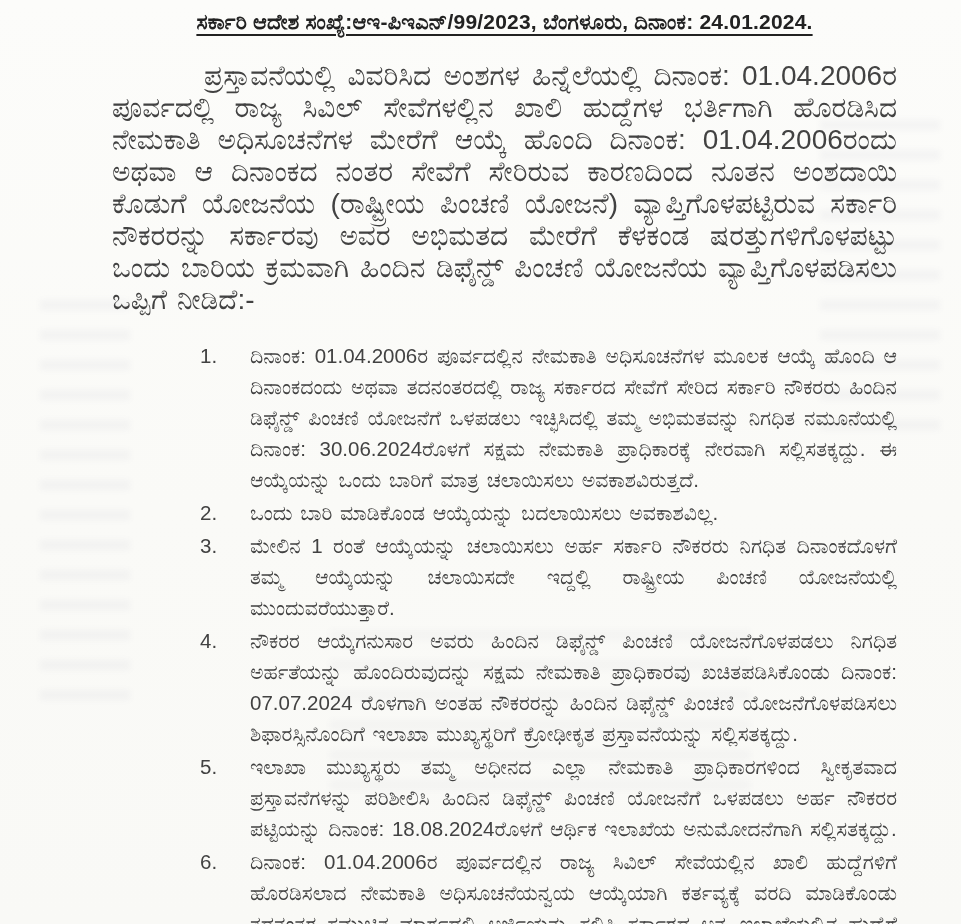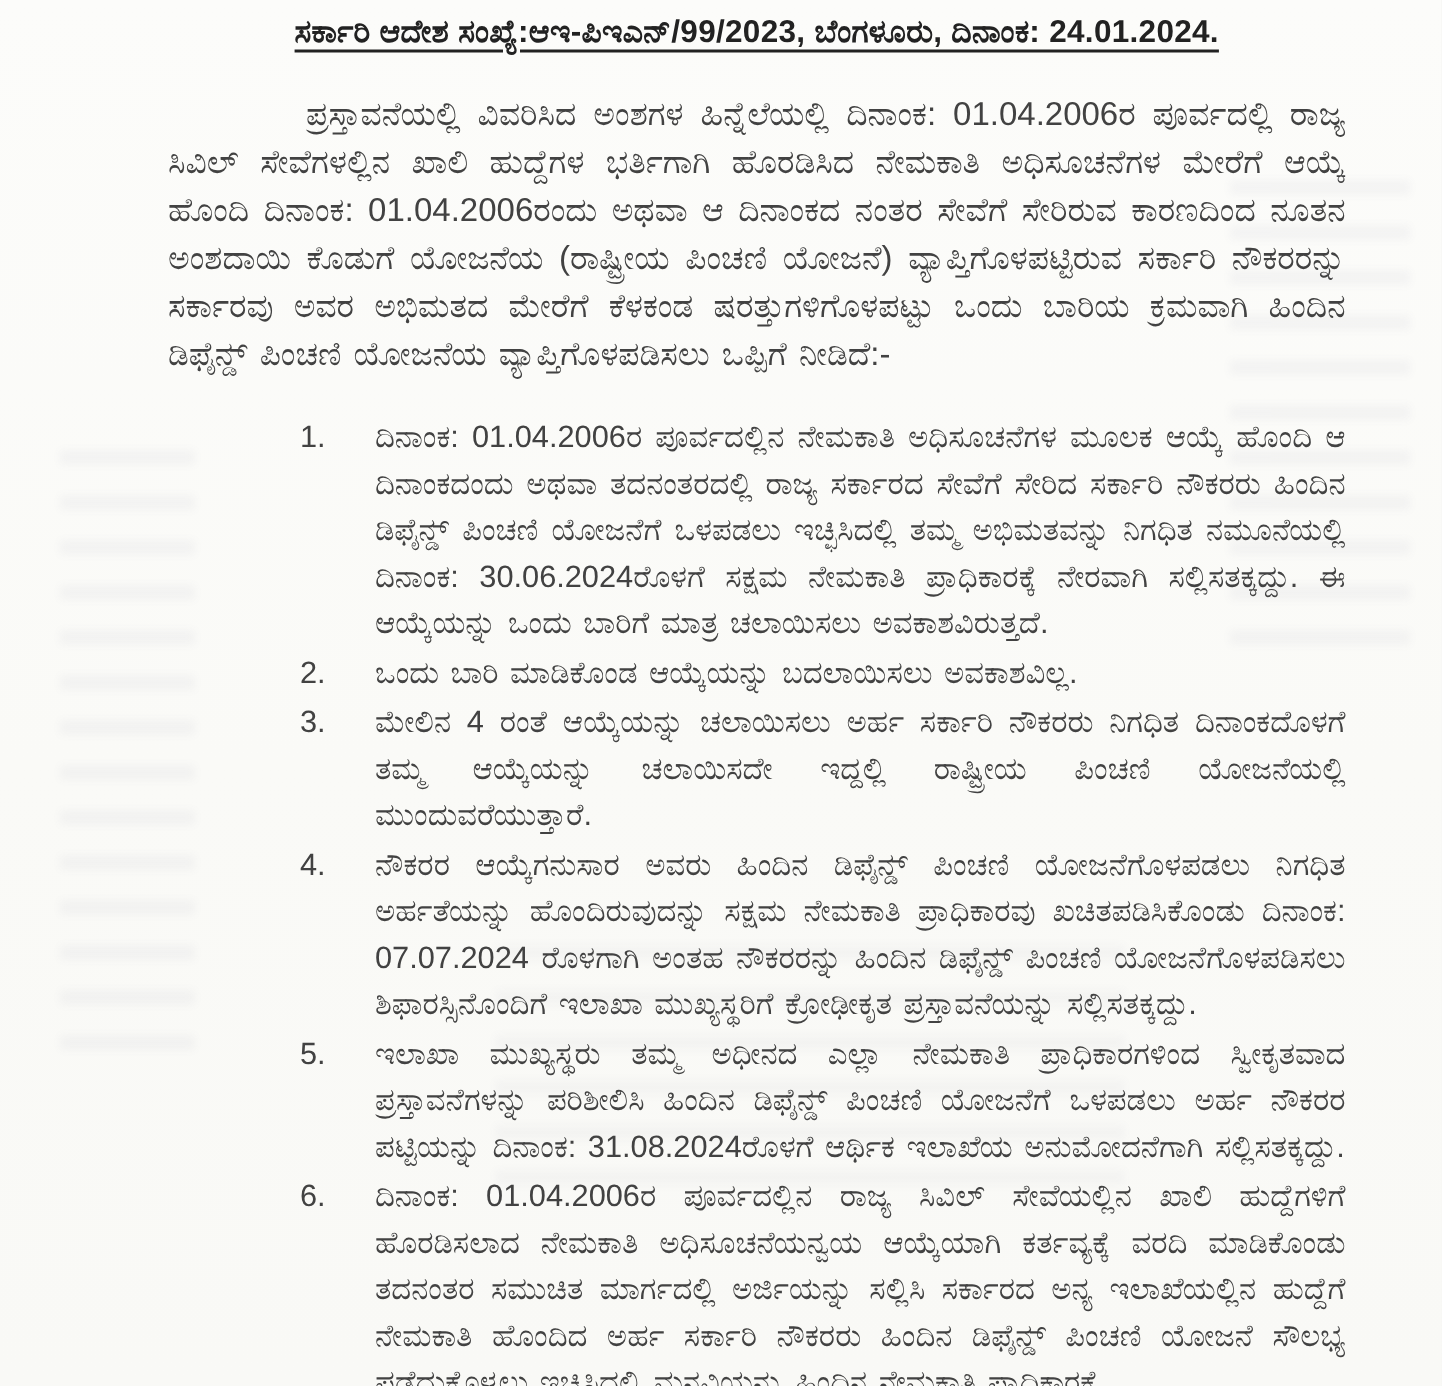--- a/index.html
+++ b/index.html
@@ -47,21 +47,21 @@
     font-weight: bold;
     font-size: 21px;
     color: #222222;
     text-decoration: underline;
     text-underline-offset: 5px;
     letter-spacing: 0.2px;
     margin-bottom: 26px;
   }
 
   .intro {
-    font-size: 22px;
+    font-size: 28px;
     line-height: 32px;
     text-align: justify;
     text-indent: 92px;
     color: #424242;
     word-spacing: 2px;
   }
 
   .conditions {
     margin-top: 24px;
     padding-left: 88px;
@@ -110,29 +110,29 @@
       <li class="condition">
         <span class="num">1.</span>
         <span class="txt">ದಿನಾಂಕ: 01.04.2006ರ ಪೂರ್ವದಲ್ಲಿನ ನೇಮಕಾತಿ ಅಧಿಸೂಚನೆಗಳ ಮೂಲಕ ಆಯ್ಕೆ ಹೊಂದಿ ಆ ದಿನಾಂಕದಂದು ಅಥವಾ ತದನಂತರದಲ್ಲಿ ರಾಜ್ಯ ಸರ್ಕಾರದ ಸೇವೆಗೆ ಸೇರಿದ ಸರ್ಕಾರಿ ನೌಕರರು ಹಿಂದಿನ ಡಿಫೈನ್ಡ್ ಪಿಂಚಣಿ ಯೋಜನೆಗೆ ಒಳಪಡಲು ಇಚ್ಛಿಸಿದಲ್ಲಿ ತಮ್ಮ ಅಭಿಮತವನ್ನು ನಿಗಧಿತ ನಮೂನೆಯಲ್ಲಿ ದಿನಾಂಕ: 30.06.2024ರೊಳಗೆ ಸಕ್ಷಮ ನೇಮಕಾತಿ ಪ್ರಾಧಿಕಾರಕ್ಕೆ ನೇರವಾಗಿ ಸಲ್ಲಿಸತಕ್ಕದ್ದು. ಈ ಆಯ್ಕೆಯನ್ನು ಒಂದು ಬಾರಿಗೆ ಮಾತ್ರ ಚಲಾಯಿಸಲು ಅವಕಾಶವಿರುತ್ತದೆ.</span>
       </li>
       <li class="condition">
         <span class="num">2.</span>
         <span class="txt">ಒಂದು ಬಾರಿ ಮಾಡಿಕೊಂಡ ಆಯ್ಕೆಯನ್ನು ಬದಲಾಯಿಸಲು ಅವಕಾಶವಿಲ್ಲ.</span>
       </li>
       <li class="condition">
         <span class="num">3.</span>
-        <span class="txt">ಮೇಲಿನ 4 ರಂತೆ ಆಯ್ಕೆಯನ್ನು ಚಲಾಯಿಸಲು ಅರ್ಹ ಸರ್ಕಾರಿ ನೌಕರರು ನಿಗಧಿತ ದಿನಾಂಕದೊಳಗೆ ತಮ್ಮ ಆಯ್ಕೆಯನ್ನು ಚಲಾಯಿಸದೇ ಇದ್ದಲ್ಲಿ ರಾಷ್ಟ್ರೀಯ ಪಿಂಚಣಿ ಯೋಜನೆಯಲ್ಲಿ ಮುಂದುವರೆಯುತ್ತಾರೆ.</span>
+        <span class="txt">ಮೇಲಿನ 1 ರಂತೆ ಆಯ್ಕೆಯನ್ನು ಚಲಾಯಿಸಲು ಅರ್ಹ ಸರ್ಕಾರಿ ನೌಕರರು ನಿಗಧಿತ ದಿನಾಂಕದೊಳಗೆ ತಮ್ಮ ಆಯ್ಕೆಯನ್ನು ಚಲಾಯಿಸದೇ ಇದ್ದಲ್ಲಿ ರಾಷ್ಟ್ರೀಯ ಪಿಂಚಣಿ ಯೋಜನೆಯಲ್ಲಿ ಮುಂದುವರೆಯುತ್ತಾರೆ.</span>
       </li>
       <li class="condition">
         <span class="num">4.</span>
         <span class="txt">ನೌಕರರ ಆಯ್ಕೆಗನುಸಾರ ಅವರು ಹಿಂದಿನ ಡಿಫೈನ್ಡ್ ಪಿಂಚಣಿ ಯೋಜನೆಗೊಳಪಡಲು ನಿಗಧಿತ ಅರ್ಹತೆಯನ್ನು ಹೊಂದಿರುವುದನ್ನು ಸಕ್ಷಮ ನೇಮಕಾತಿ ಪ್ರಾಧಿಕಾರವು ಖಚಿತಪಡಿಸಿಕೊಂಡು ದಿನಾಂಕ: 07.07.2024 ರೊಳಗಾಗಿ ಅಂತಹ ನೌಕರರನ್ನು ಹಿಂದಿನ ಡಿಫೈನ್ಡ್ ಪಿಂಚಣಿ ಯೋಜನೆಗೊಳಪಡಿಸಲು ಶಿಫಾರಸ್ಸಿನೊಂದಿಗೆ ಇಲಾಖಾ ಮುಖ್ಯಸ್ಥರಿಗೆ ಕ್ರೋಢೀಕೃತ ಪ್ರಸ್ತಾವನೆಯನ್ನು ಸಲ್ಲಿಸತಕ್ಕದ್ದು.</span>
       </li>
       <li class="condition">
         <span class="num">5.</span>
-        <span class="txt">ಇಲಾಖಾ ಮುಖ್ಯಸ್ಥರು ತಮ್ಮ ಅಧೀನದ ಎಲ್ಲಾ ನೇಮಕಾತಿ ಪ್ರಾಧಿಕಾರಗಳಿಂದ ಸ್ವೀಕೃತವಾದ ಪ್ರಸ್ತಾವನೆಗಳನ್ನು ಪರಿಶೀಲಿಸಿ ಹಿಂದಿನ ಡಿಫೈನ್ಡ್ ಪಿಂಚಣಿ ಯೋಜನೆಗೆ ಒಳಪಡಲು ಅರ್ಹ ನೌಕರರ ಪಟ್ಟಿಯನ್ನು ದಿನಾಂಕ: 31.08.2024ರೊಳಗೆ ಆರ್ಥಿಕ ಇಲಾಖೆಯ ಅನುಮೋದನೆಗಾಗಿ ಸಲ್ಲಿಸತಕ್ಕದ್ದು.</span>
+        <span class="txt">ಇಲಾಖಾ ಮುಖ್ಯಸ್ಥರು ತಮ್ಮ ಅಧೀನದ ಎಲ್ಲಾ ನೇಮಕಾತಿ ಪ್ರಾಧಿಕಾರಗಳಿಂದ ಸ್ವೀಕೃತವಾದ ಪ್ರಸ್ತಾವನೆಗಳನ್ನು ಪರಿಶೀಲಿಸಿ ಹಿಂದಿನ ಡಿಫೈನ್ಡ್ ಪಿಂಚಣಿ ಯೋಜನೆಗೆ ಒಳಪಡಲು ಅರ್ಹ ನೌಕರರ ಪಟ್ಟಿಯನ್ನು ದಿನಾಂಕ: 18.08.2024ರೊಳಗೆ ಆರ್ಥಿಕ ಇಲಾಖೆಯ ಅನುಮೋದನೆಗಾಗಿ ಸಲ್ಲಿಸತಕ್ಕದ್ದು.</span>
       </li>
       <li class="condition">
         <span class="num">6.</span>
         <span class="txt">ದಿನಾಂಕ: 01.04.2006ರ ಪೂರ್ವದಲ್ಲಿನ ರಾಜ್ಯ ಸಿವಿಲ್ ಸೇವೆಯಲ್ಲಿನ ಖಾಲಿ ಹುದ್ದೆಗಳಿಗೆ ಹೊರಡಿಸಲಾದ ನೇಮಕಾತಿ ಅಧಿಸೂಚನೆಯನ್ವಯ ಆಯ್ಕೆಯಾಗಿ ಕರ್ತವ್ಯಕ್ಕೆ ವರದಿ ಮಾಡಿಕೊಂಡು ತದನಂತರ ಸಮುಚಿತ ಮಾರ್ಗದಲ್ಲಿ ಅರ್ಜಿಯನ್ನು ಸಲ್ಲಿಸಿ ಸರ್ಕಾರದ ಅನ್ಯ ಇಲಾಖೆಯಲ್ಲಿನ ಹುದ್ದೆಗೆ ನೇಮಕಾತಿ ಹೊಂದಿದ ಅರ್ಹ ಸರ್ಕಾರಿ ನೌಕರರು ಹಿಂದಿನ ಡಿಫೈನ್ಡ್ ಪಿಂಚಣಿ ಯೋಜನೆ ಸೌಲಭ್ಯ ಪಡೆದುಕೊಳ್ಳಲು ಇಚ್ಛಿಸಿದಲ್ಲಿ ಮನವಿಯನ್ನು ಹಿಂದಿನ ನೇಮಕಾತಿ ಪ್ರಾಧಿಕಾರಕ್ಕೆ</span>
       </li>
     </ol>
 
   </div>
 </div>
 

